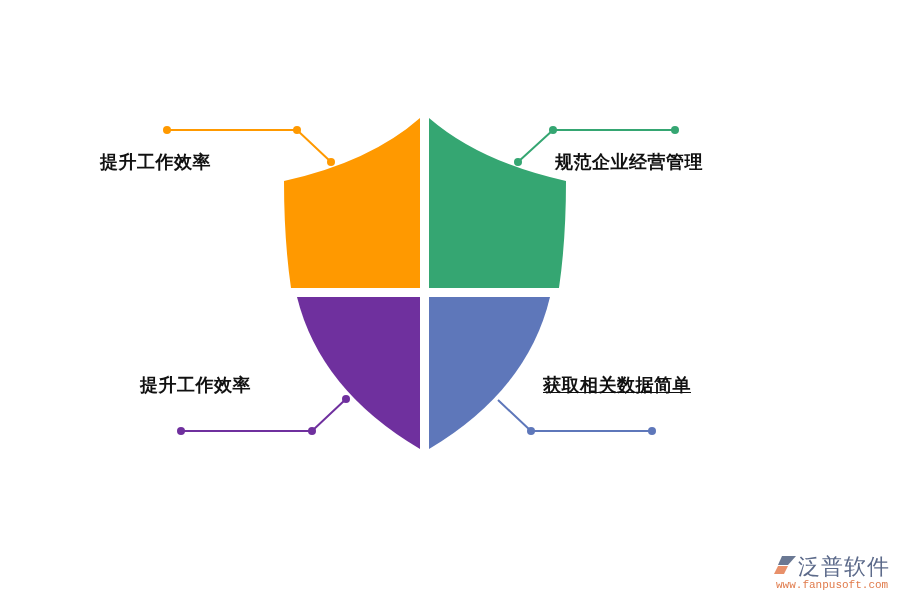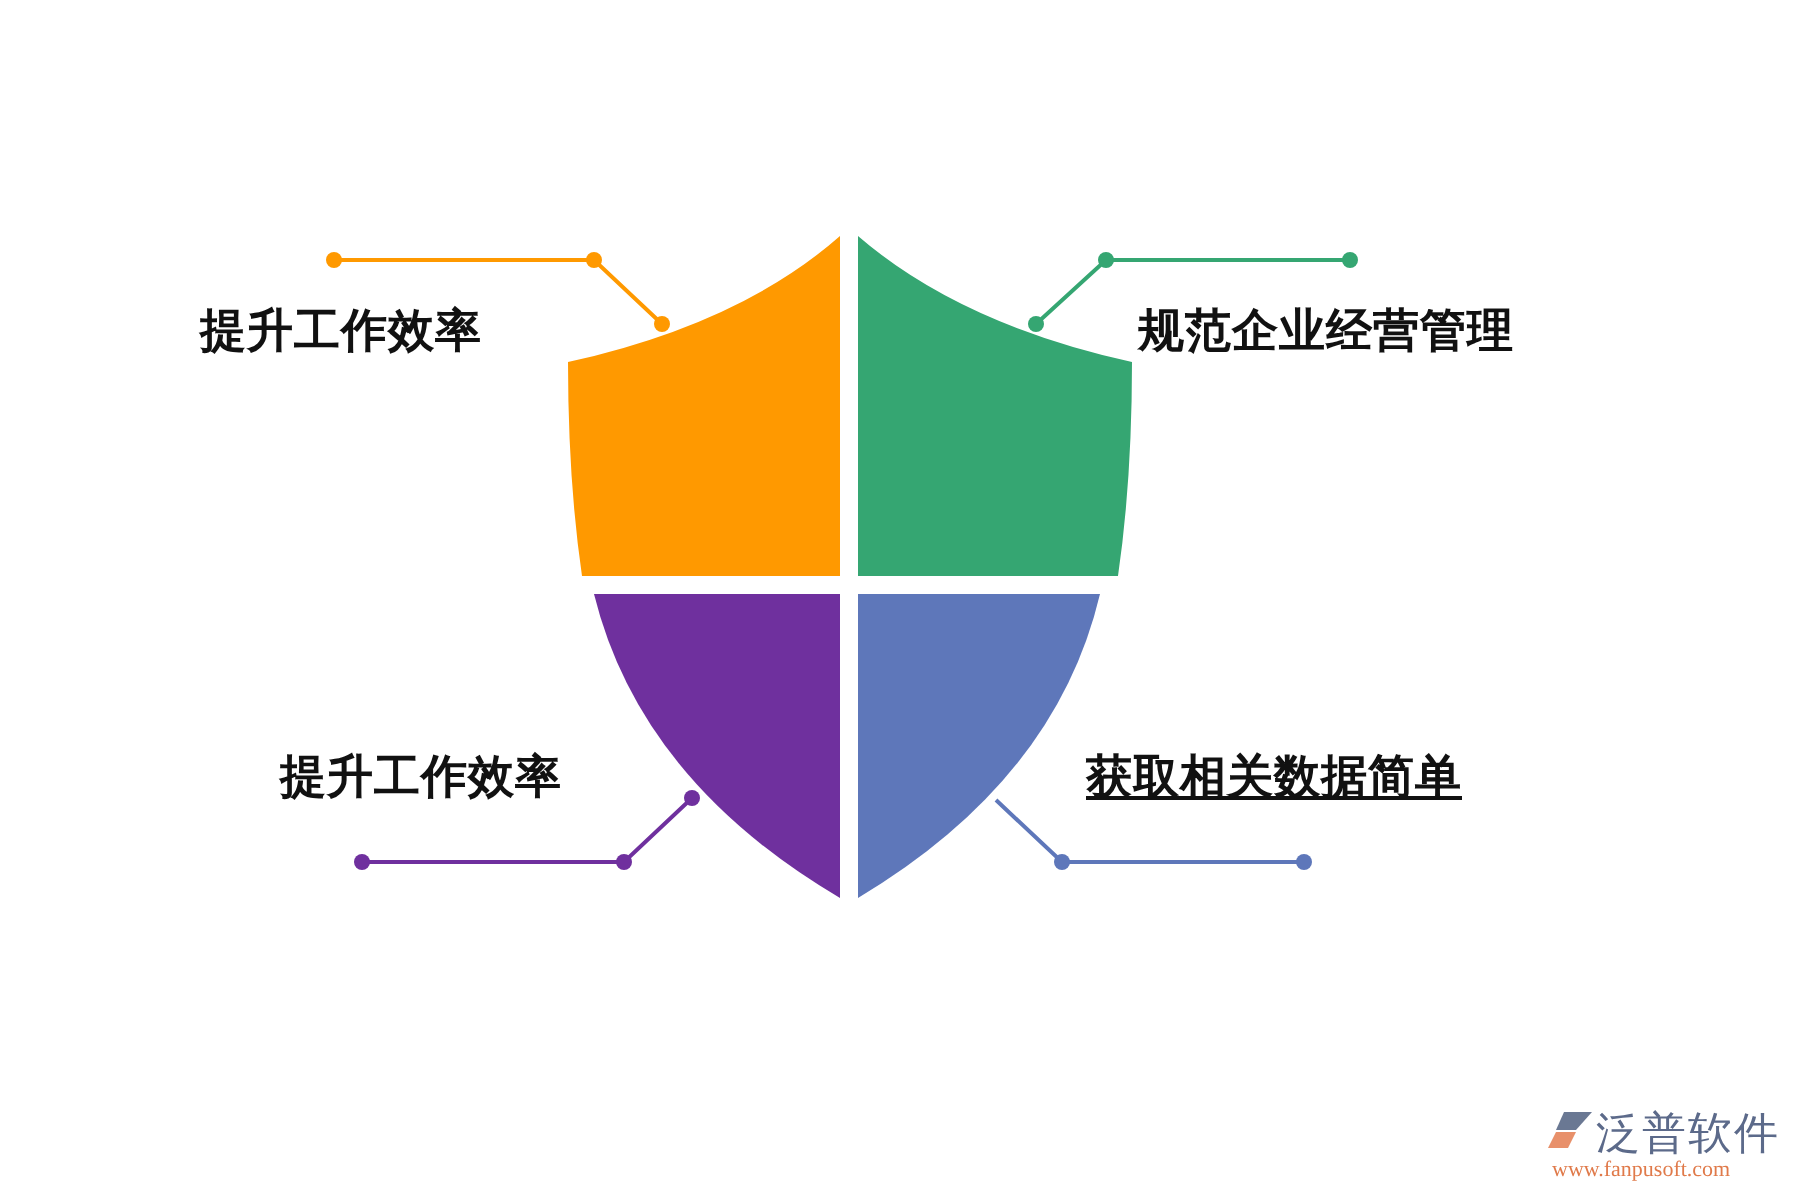--- a/index.html
+++ b/index.html
@@ -1,21 +1,21 @@
 <!DOCTYPE html>
 <html><head>
 <meta charset="utf-8">
 <style>
   html, body { margin:0; padding:0; background:#ffffff; }
   body { width:900px; height:600px; position:relative; overflow:hidden; font-family:"DejaVu Sans", sans-serif; }
-  .label { position:absolute; font-size:23px; font-weight:bold; color:#111111; white-space:nowrap; letter-spacing:0.5px; }
+  .label { position:absolute; font-size:18px; font-weight:bold; color:#111111; white-space:nowrap; letter-spacing:0.5px; }
   svg.diagram { position:absolute; left:0; top:0; }
   .logo { position:absolute; left:768px; top:550px; width:130px; height:48px; }
   .logo-text { position:absolute; left:30px; top:2px; font-size:22px; color:#5c6a8a; letter-spacing:1px; white-space:nowrap; }
-  .logo-url { position:absolute; left:8px; top:29px; font-family:Liberation Serif, serif; font-size:11px; color:#e07a4a; white-space:nowrap; }
+  .logo-url { position:absolute; left:8px; top:29px; font-family:Liberation Mono, monospace; font-size:11px; color:#e07a4a; white-space:nowrap; }
   .logo-icon { position:absolute; left:6px; top:4px; }
 </style>
 </head>
 <body>
 
 <svg class="diagram" width="900" height="600" viewBox="0 0 900 600">
 
   <path d="M420,118 L420,288 L291,288 Q284,240 284,181 Q370,162 420,118 Z" fill="#FF9900"></path>
 
   <path d="M429,118 L429,288 L559,288 Q566,240 566,181 Q480,162 429,118 Z" fill="#35A672"></path>
@@ -46,21 +46,21 @@
   </g>
 
   <g>
     <polyline points="498,400 531,431 652,431" fill="none" stroke="#5E77BA" stroke-width="2"></polyline>
     <circle cx="531" cy="431" r="4" fill="#5E77BA"></circle>
     <circle cx="652" cy="431" r="4" fill="#5E77BA"></circle>
   </g>
 </svg>
 
 <div class="label" style="left:100px; top:150px;">提升工作效率</div>
-<div class="label" style="left:569px; top:150px;">规范企业经营管理</div>
+<div class="label" style="left:555px; top:150px;">规范企业经营管理</div>
 <div class="label" style="left:140px; top:373px;">提升工作效率</div>
 <div class="label" style="left:543px; top:373px;text-decoration:underline;">获取相关数据简单</div>
 
 <div class="logo">
   <svg class="logo-icon" width="24" height="22" viewBox="0 0 24 22">
     <path d="M8,2 L22,2 L14,11 L4,11 Z" fill="#6a7893"></path>
     <path d="M4,12 L14,12 L10,20 L0,20 Z" fill="#e8906a"></path>
   </svg>
   <div class="logo-text">泛普软件</div>
   <div class="logo-url">www.fanpusoft.com</div>

